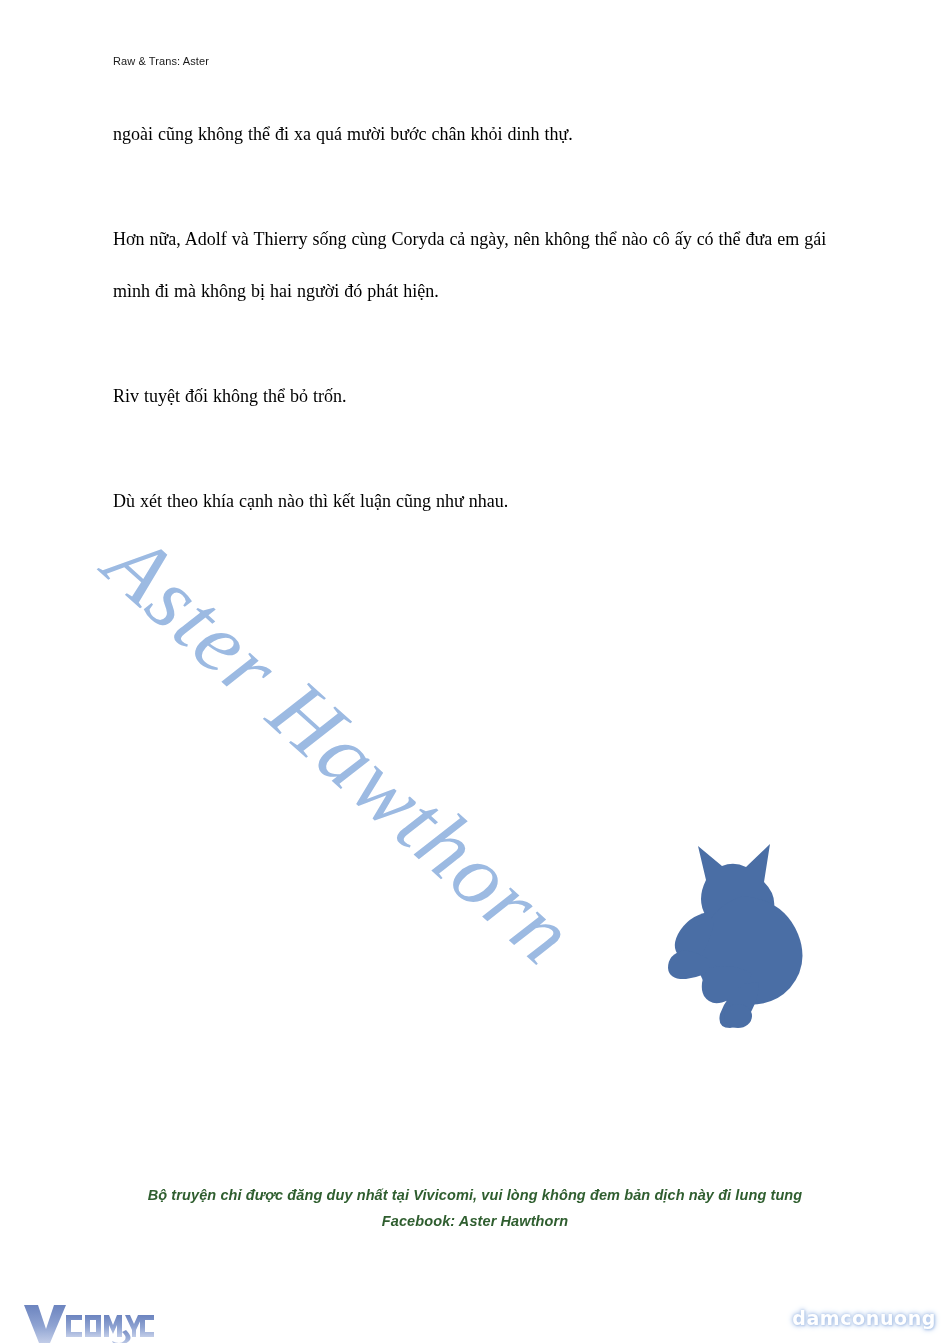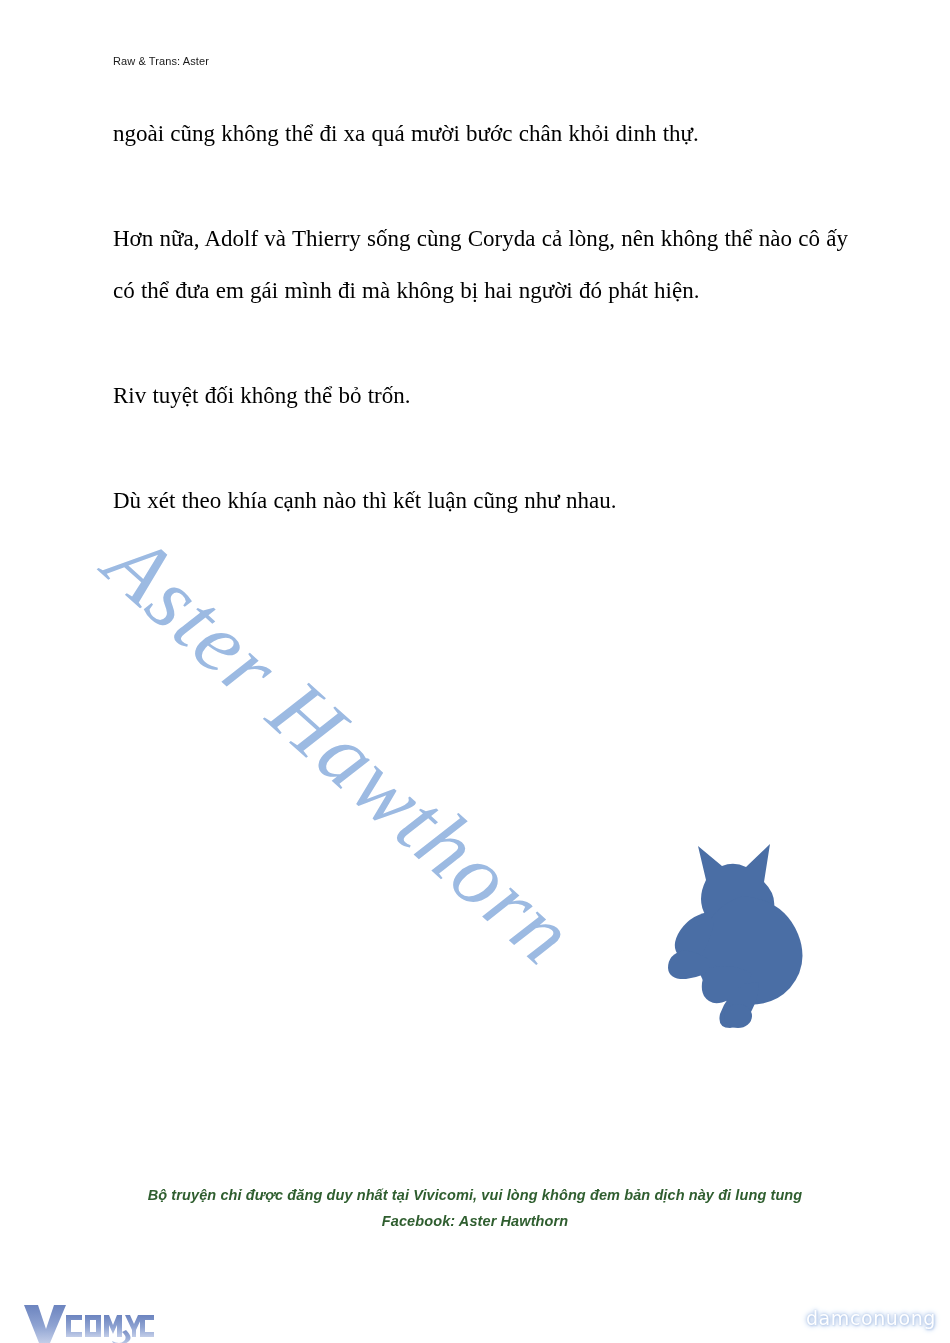--- a/index.html
+++ b/index.html
@@ -41,21 +41,21 @@
   .content {
     position: absolute;
     top: 108px;
     left: 113px;
     width: 740px;
     z-index: 3;
   }
 
   .para {
     font-family: "Liberation Serif", "DejaVu Serif", serif;
-    font-size: 23px;
+    font-size: 18px;
     line-height: 52px;
     color: #000000;
     margin-bottom: 53px;
     text-align: left;
     word-spacing: 0.5px;
   }
 
   .para:last-child { margin-bottom: 0; }
 
   
@@ -135,21 +135,21 @@
     overflow: hidden;
   }
   .brand-logo svg { display: block; }
 
   .site-watermark {
     position: absolute;
     right: 14px;
     bottom: 14px;
     font-family: "DejaVu Sans", "Liberation Sans", sans-serif;
     font-size: 19px;
-    font-weight: normal;
+    font-weight: bold;
     color: #ffffff;
     letter-spacing: 0.6px;
     text-shadow:
        0 0 2px #b9cdec,
        0 0 4px #a8c0e6,
        0 0 7px #b9cdec,
        1px 1px 2px #c9d8ef;
   }
 </style>
 </head>
@@ -210,21 +210,21 @@
                  Q96 189 104 172
                  Q112 156 110 144 Z"></path>
 
         <ellipse cx="90" cy="178" rx="14" ry="12"></ellipse>
       </g>
     </svg>
   </div>
 
   <div class="content">
     <p class="para">ngoài cũng không thể đi xa quá mười bước chân khỏi dinh thự.</p>
-    <p class="para">Hơn nữa, Adolf và Thierry sống cùng Coryda cả lòng, nên không thể nào cô ấy có thể đưa em gái mình đi mà không bị hai người đó phát hiện.</p>
+    <p class="para">Hơn nữa, Adolf và Thierry sống cùng Coryda cả ngày, nên không thể nào cô ấy có thể đưa em gái mình đi mà không bị hai người đó phát hiện.</p>
     <p class="para">Riv tuyệt đối không thể bỏ trốn.</p>
     <p class="para">Dù xét theo khía cạnh nào thì kết luận cũng như nhau.</p>
   </div>
 
   <div class="footer-credits">
     <div class="credit-line">Bộ truyện chỉ được đăng duy nhất tại Vivicomi, vui lòng không đem bản dịch này đi lung tung</div>
     <div class="credit-line">Facebook: Aster Hawthorn</div>
   </div>
 
   <div class="bottom-bar">

